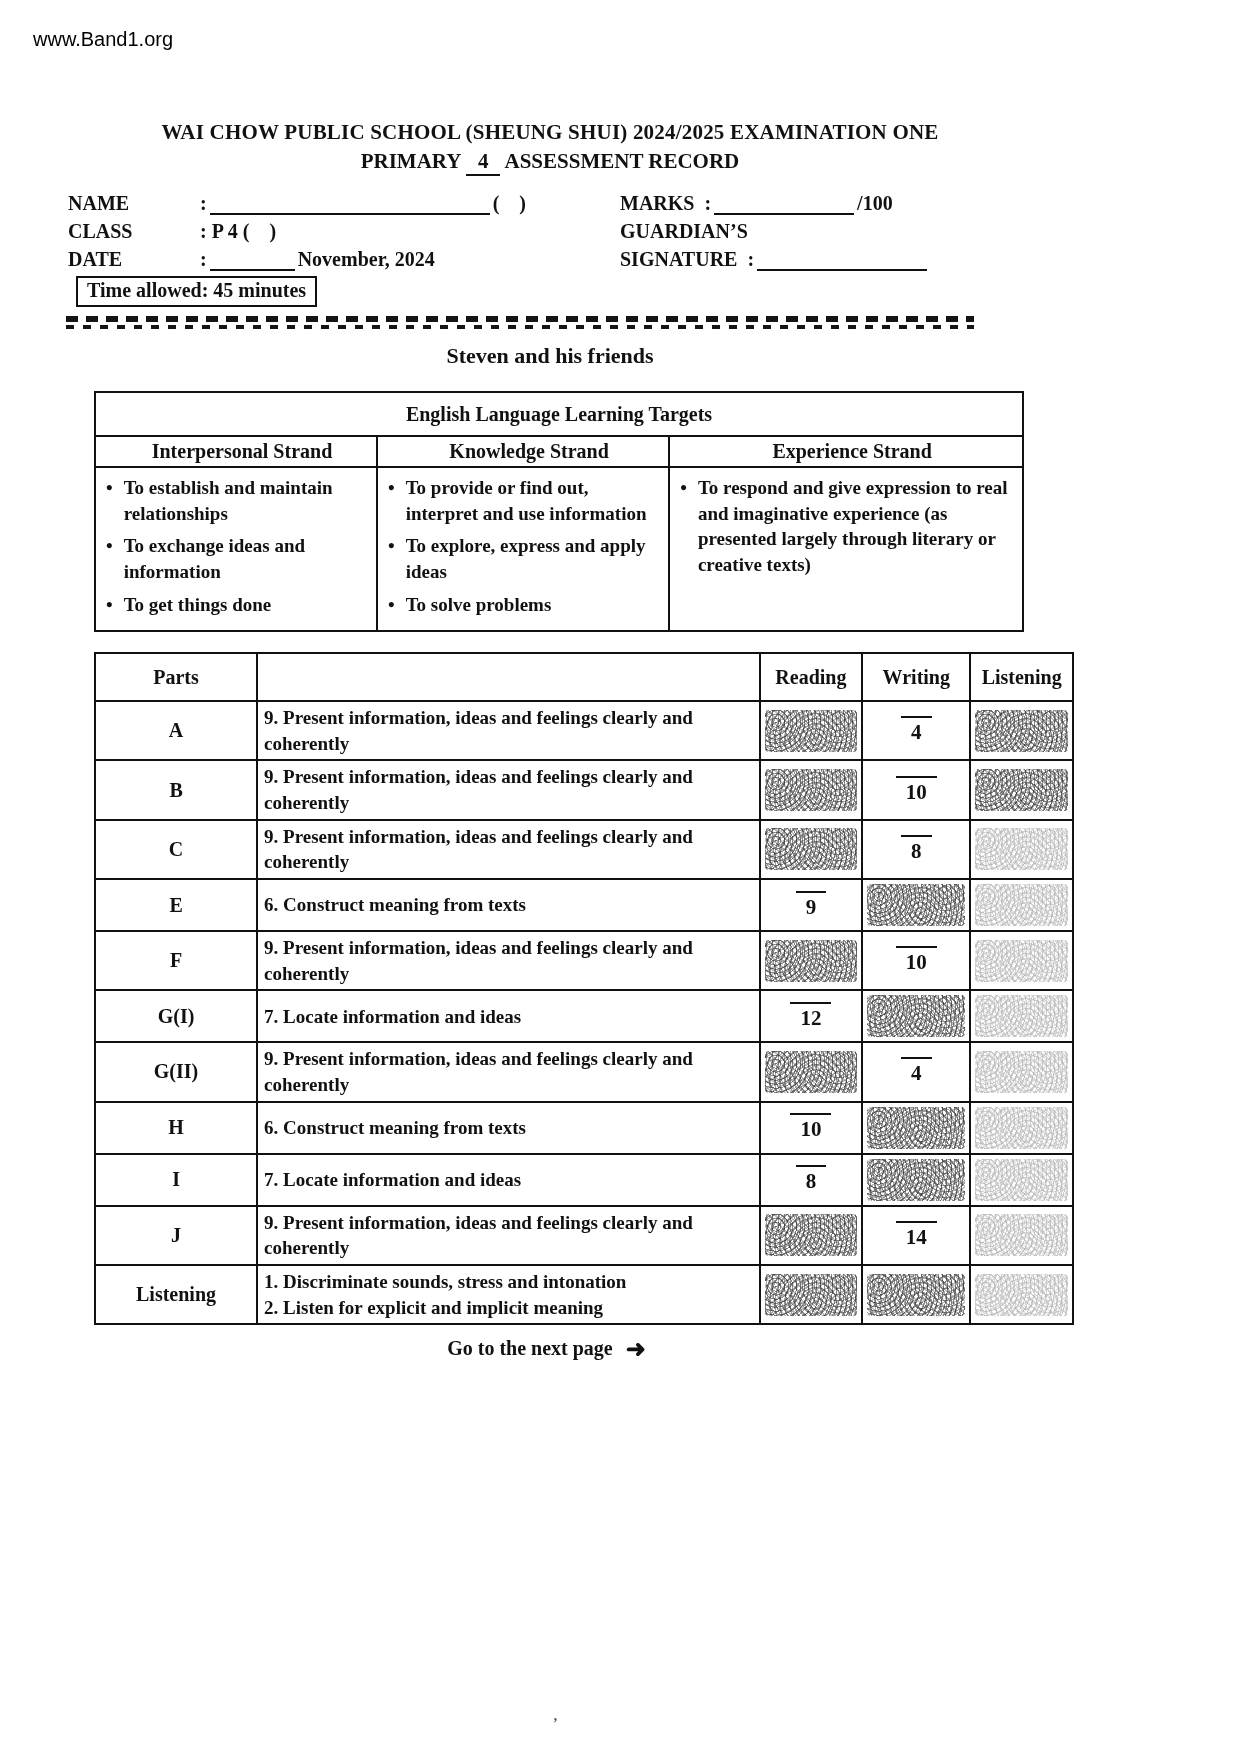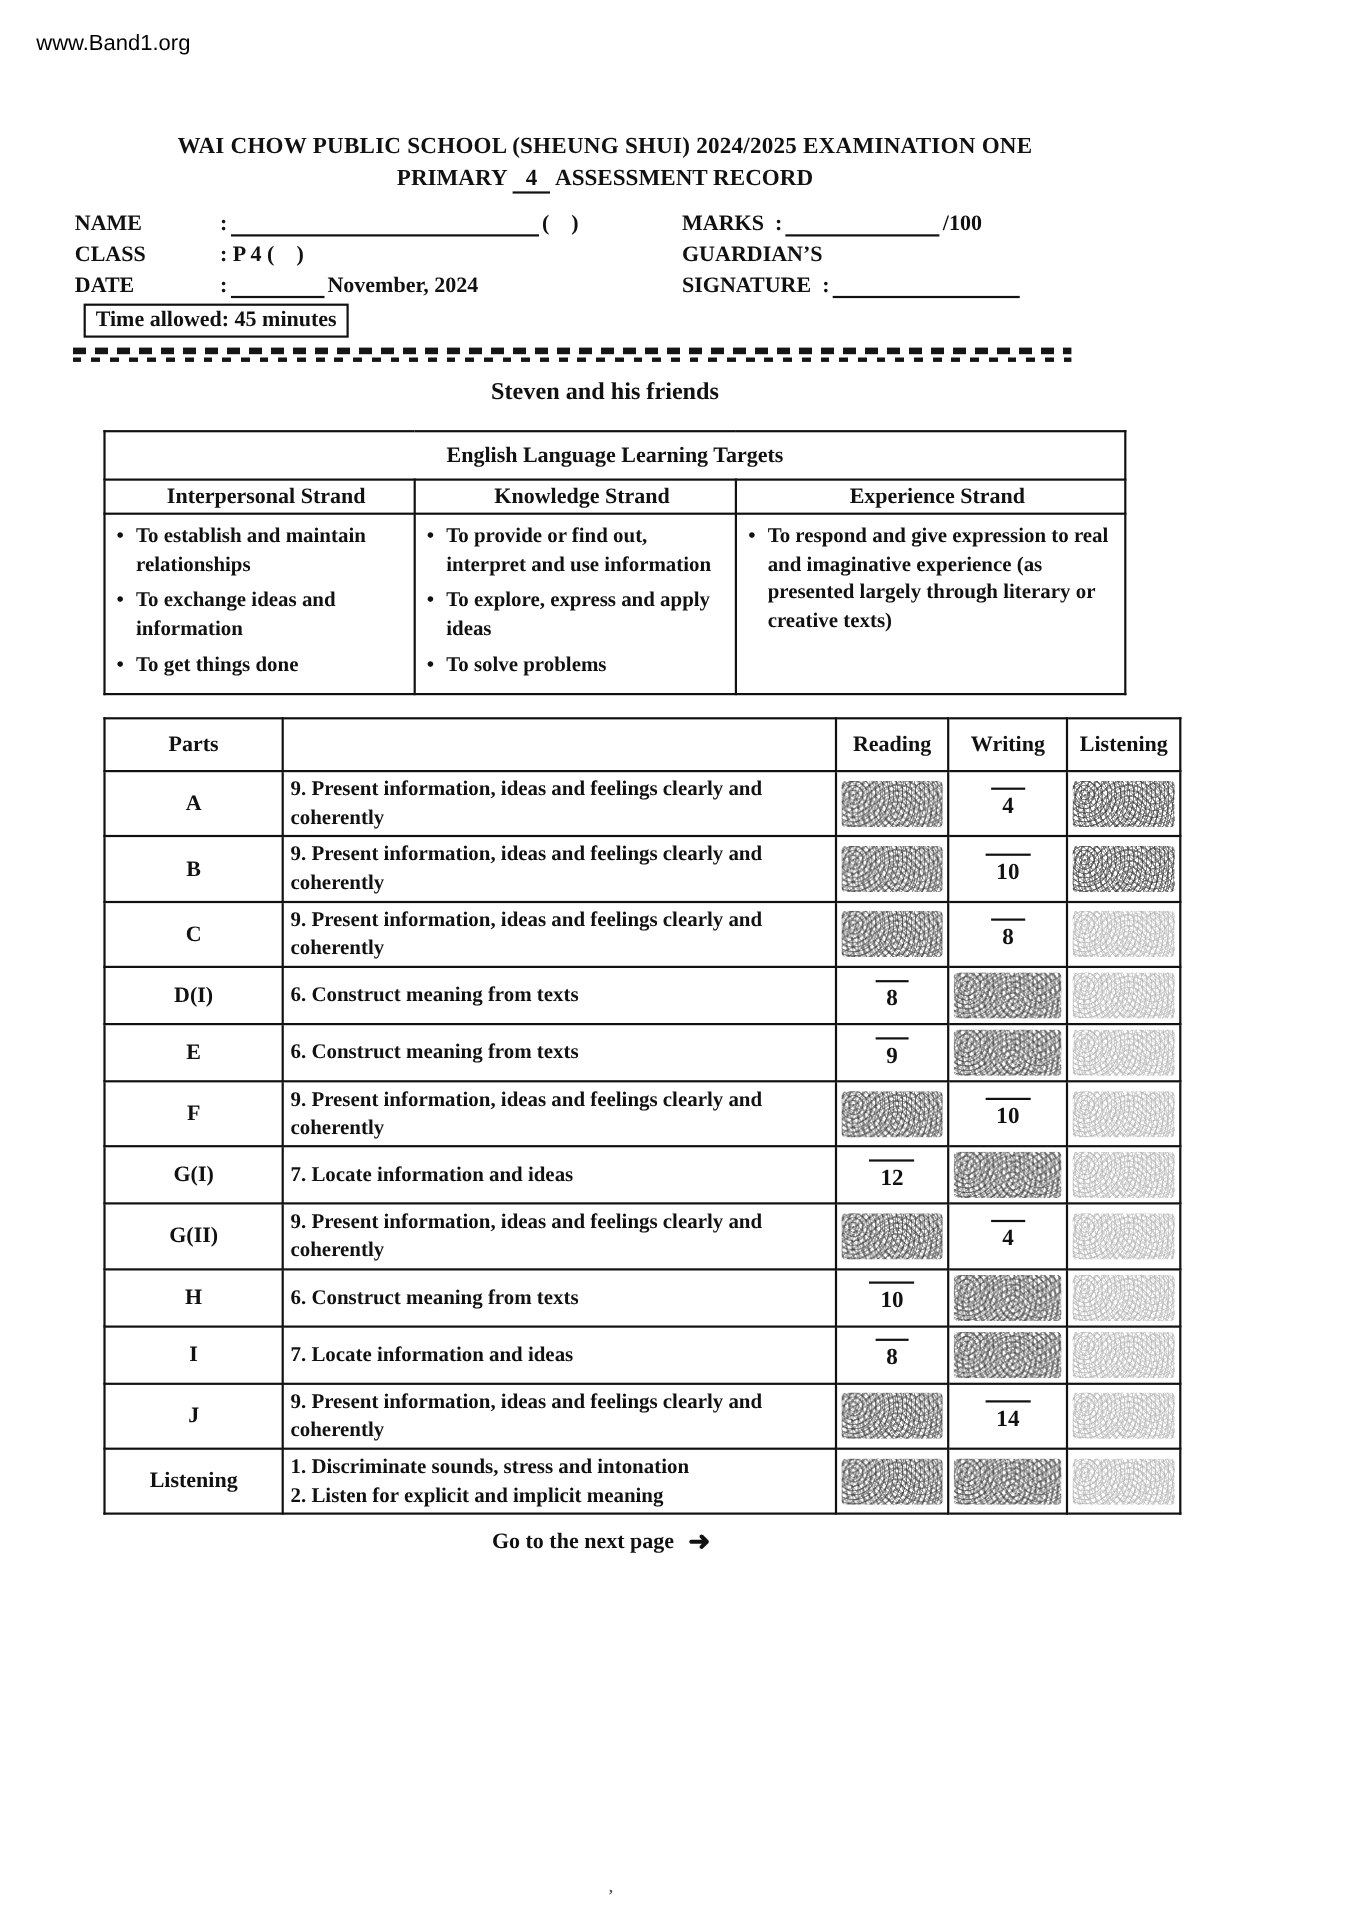--- a/index.html
+++ b/index.html
@@ -207,31 +207,20 @@
           <td class="desc-cell">9. Present information, ideas and feelings clearly and coherently</td>
           <td class="mark-cell">
             <div class="scrib"></div>
           </td>
           <td class="mark-cell"><span class="score">8</span></td>
           <td class="mark-cell">
             <div class="scrib light"></div>
           </td>
         </tr>
         <tr>
-          <td class="part-cell">D(I)</td>
-          <td class="desc-cell">6. Construct meaning from texts</td>
-          <td class="mark-cell"><span class="score">8</span></td>
-          <td class="mark-cell">
-            <div class="scrib"></div>
-          </td>
-          <td class="mark-cell">
-            <div class="scrib light"></div>
-          </td>
-        </tr>
-        <tr>
           <td class="part-cell">E</td>
           <td class="desc-cell">6. Construct meaning from texts</td>
           <td class="mark-cell"><span class="score">9</span></td>
           <td class="mark-cell">
             <div class="scrib"></div>
           </td>
           <td class="mark-cell">
             <div class="scrib light"></div>
           </td>
         </tr>

